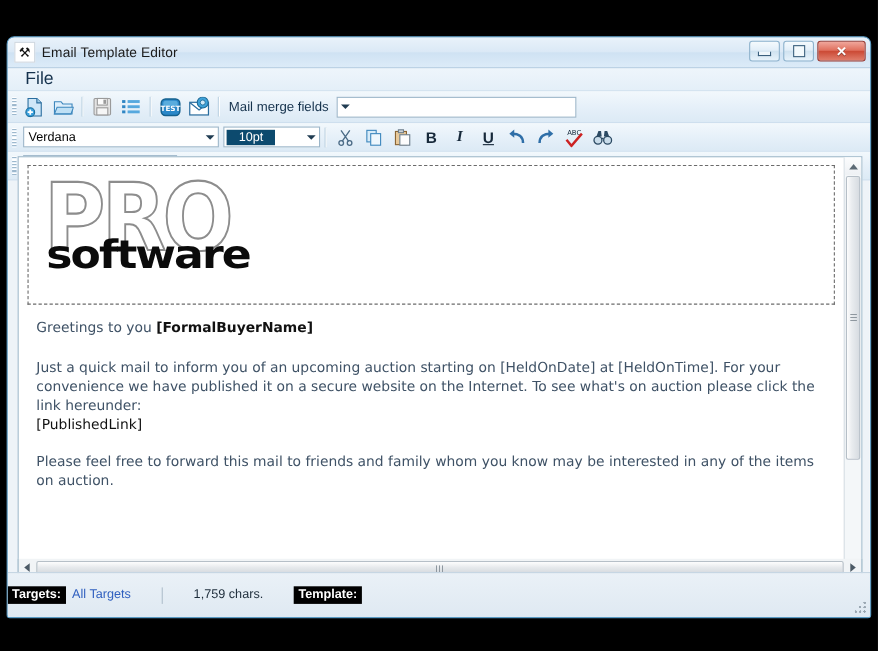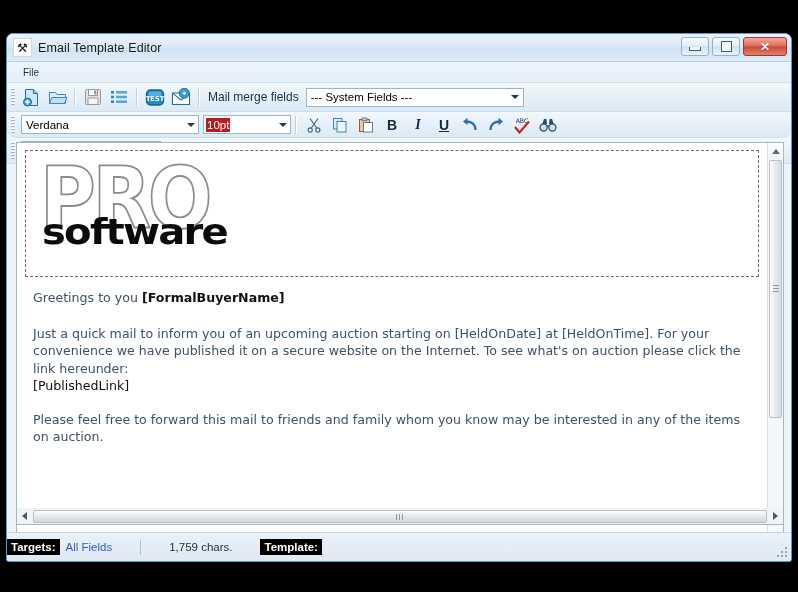--- a/index.html
+++ b/index.html
@@ -74,34 +74,34 @@
 
   
   #menu-bar {
     height: 20px;
     background: linear-gradient(to bottom,#eef5fb,#e4eff8);
     border-bottom: 1px solid #cfe0ee;
     display: flex; align-items: center;
     padding-left: 8px;
   }
   .menu-item {
-    font-size: 10px; color: #16324d;
+    font-size: 16px; color: #16324d;
     padding: 2px 8px; cursor: default;
   }
 
   
   .toolbar {
     display: flex; align-items: center;
     background: linear-gradient(to bottom,#f2f8fc 0%,#e6f0f9 50%,#dceaf5 100%);
     border-bottom: 1px solid #cbdded;
     padding-left: 2px;
     box-sizing: border-box;
   }
   #toolbar-main { height: 29px; }
-  #toolbar-font { height: 26px; border-radius: 10px; }
+  #toolbar-font { height: 26px; }
   #toolbar-format { height: 26px; }
 
   .grip {
     width: 4px; height: 18px; margin: 0 3px 0 2px;
     background-image: repeating-linear-gradient(to bottom,
       #ffffff 0 1px, #9db8cd 1px 2px, transparent 2px 3px);
     flex: none;
   }
   .tb-sep {
     width: 1px; height: 18px; margin: 0 4px;
@@ -131,22 +131,22 @@
     box-sizing: border-box;
     display: flex; align-items: center;
     font-size: 11.5px; color: #000;
     cursor: default;
   }
   .combo .combo-text {
     padding-left: 4px; white-space: nowrap; overflow: hidden;
     flex: 1;
   }
   .combo .combo-text.selected {
-    background: #b91c1c; color: #ffffff;
-    display: inline-block; flex: 0 0 auto; padding: 1px 1px;
+    background: #0c4a6e; color: #ffffff;
+    display: inline-block; flex: 0 0 auto; padding: 1px 11px;
     margin-left: 2px;
   }
   .combo .arrow {
     width: 15px; height: 100%;
     display: flex; align-items: center; justify-content: center;
     flex: none;
   }
   .combo .arrow::after {
     content: ""; width: 0; height: 0;
     border-left: 4px solid transparent;
@@ -308,21 +308,21 @@
   #hthumb .grip-lines-h {
     position: absolute; left: 50%; top: 3px; margin-left: -4px;
     width: 8px; height: 6px;
     background-image: repeating-linear-gradient(to right,
       #8e979f 0 1px, transparent 1px 3px);
   }
 
   
   #status-bar {
     position: absolute; left: 0; bottom: 0;
-    width: 100%; height: 29px;
+    width: 100%; height: 41px;
     background: linear-gradient(to bottom,#eaf1f7,#dfe9f2);
     border-top: 1px solid #c6d6e3;
     display: flex; align-items: center;
     box-sizing: border-box;
     padding-left: 0;
     font-size: 11.5px;
   }
   .badge {
     background: #000000; color: #ffffff;
     font-weight: bold; font-size: 11.5px;
@@ -432,21 +432,20 @@
         <circle cx="13.3" cy="5.2" r="5" fill="#3fa3da" stroke="#1d6a96" stroke-width="1"></circle>
         <circle cx="13.3" cy="5.2" r="2.3" fill="#cfeaf8" stroke="#1d6a96" stroke-width=".8"></circle>
       </svg>
     </div>
 
     <div class="tb-sep"></div>
 
     <div class="tb-label">Mail merge fields</div>
 
     <div class="combo" id="combo-merge">
-      <div class="combo-text">--- System Fields ---</div>
       <div class="arrow"></div>
     </div>
   </div>
 
   <div class="toolbar" id="toolbar-font">
     <div class="grip"></div>
 
     <div class="combo" id="combo-font">
       <div class="combo-text" title="Font">Verdana</div>
       <div class="arrow"></div>
@@ -662,21 +661,21 @@
   <div id="hscroll">
     <div class="sb-arrow-h left"></div>
     <div id="hthumb">
       <div class="grip-lines-h"></div>
     </div>
     <div class="sb-arrow-h right"></div>
   </div>
 
   <div id="status-bar">
     <div class="badge">Targets:</div>
-    <div class="status-link">All Fields</div>
+    <div class="status-link">All Targets</div>
     <div class="status-sep"></div>
     <div class="status-text">1,759 chars.</div>
     <div class="badge">Template:</div>
     <div class="status-text"></div>
     <div id="resize-grip"></div>
   </div>
 
 </div>
 
 </body></html>

